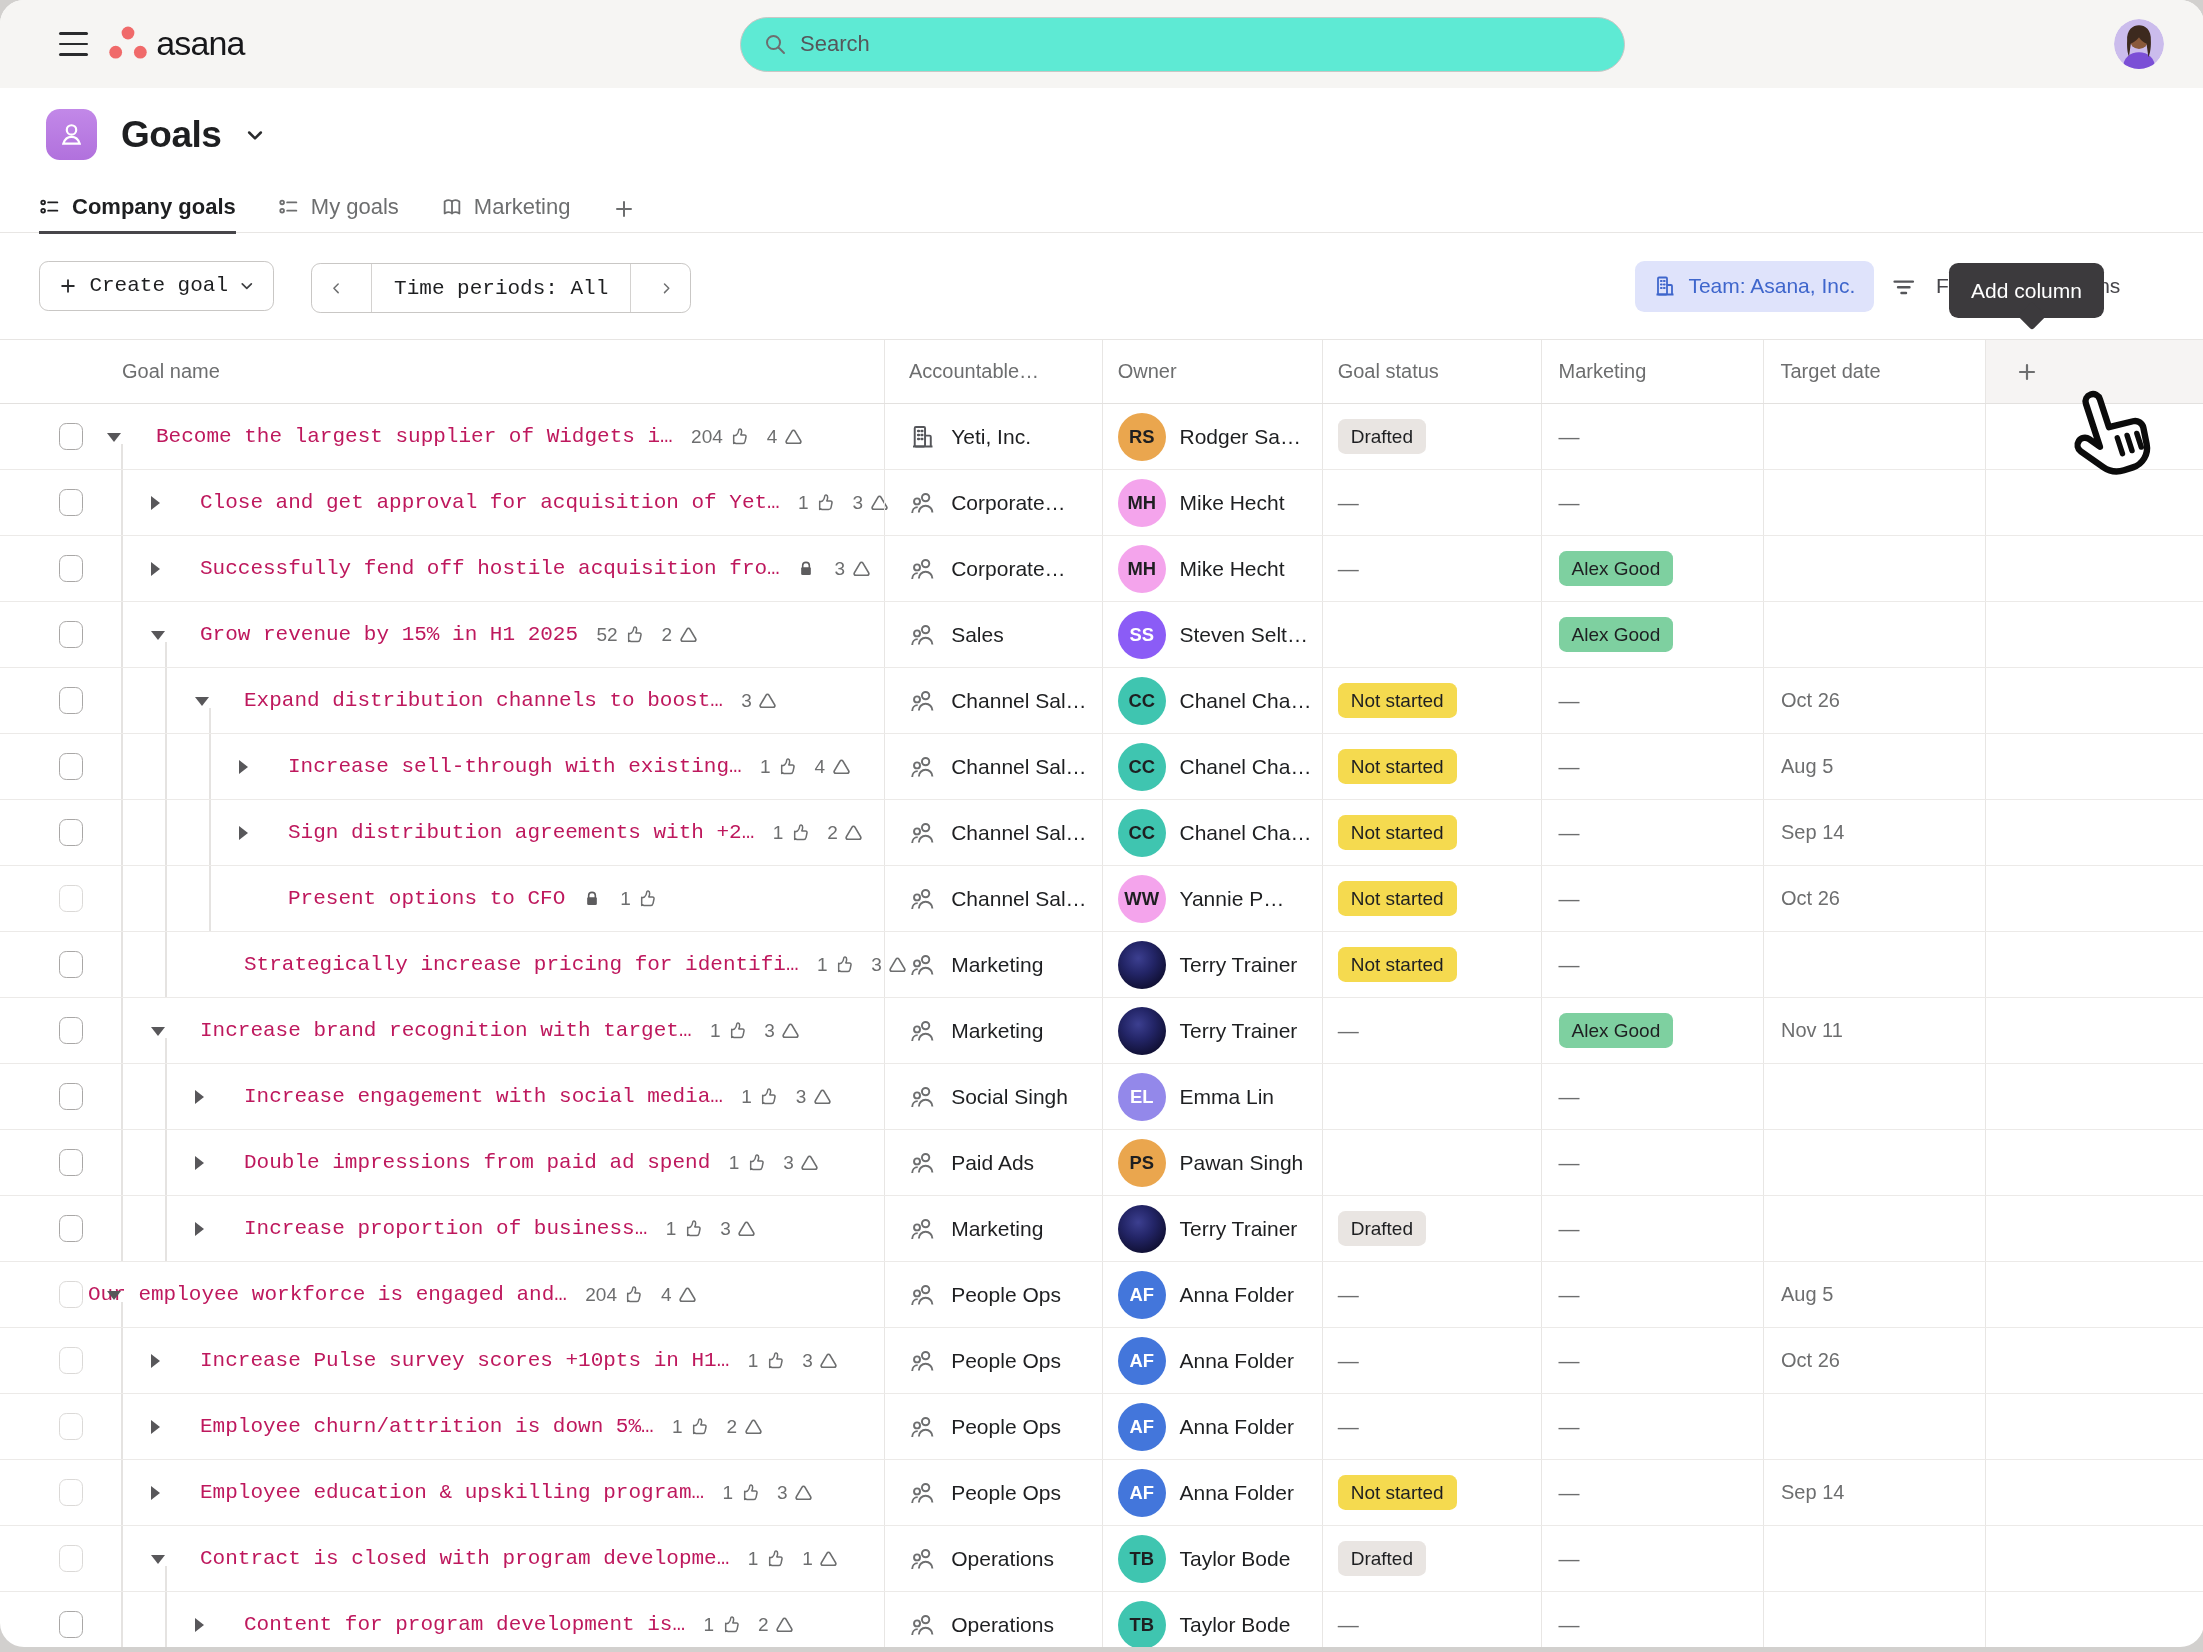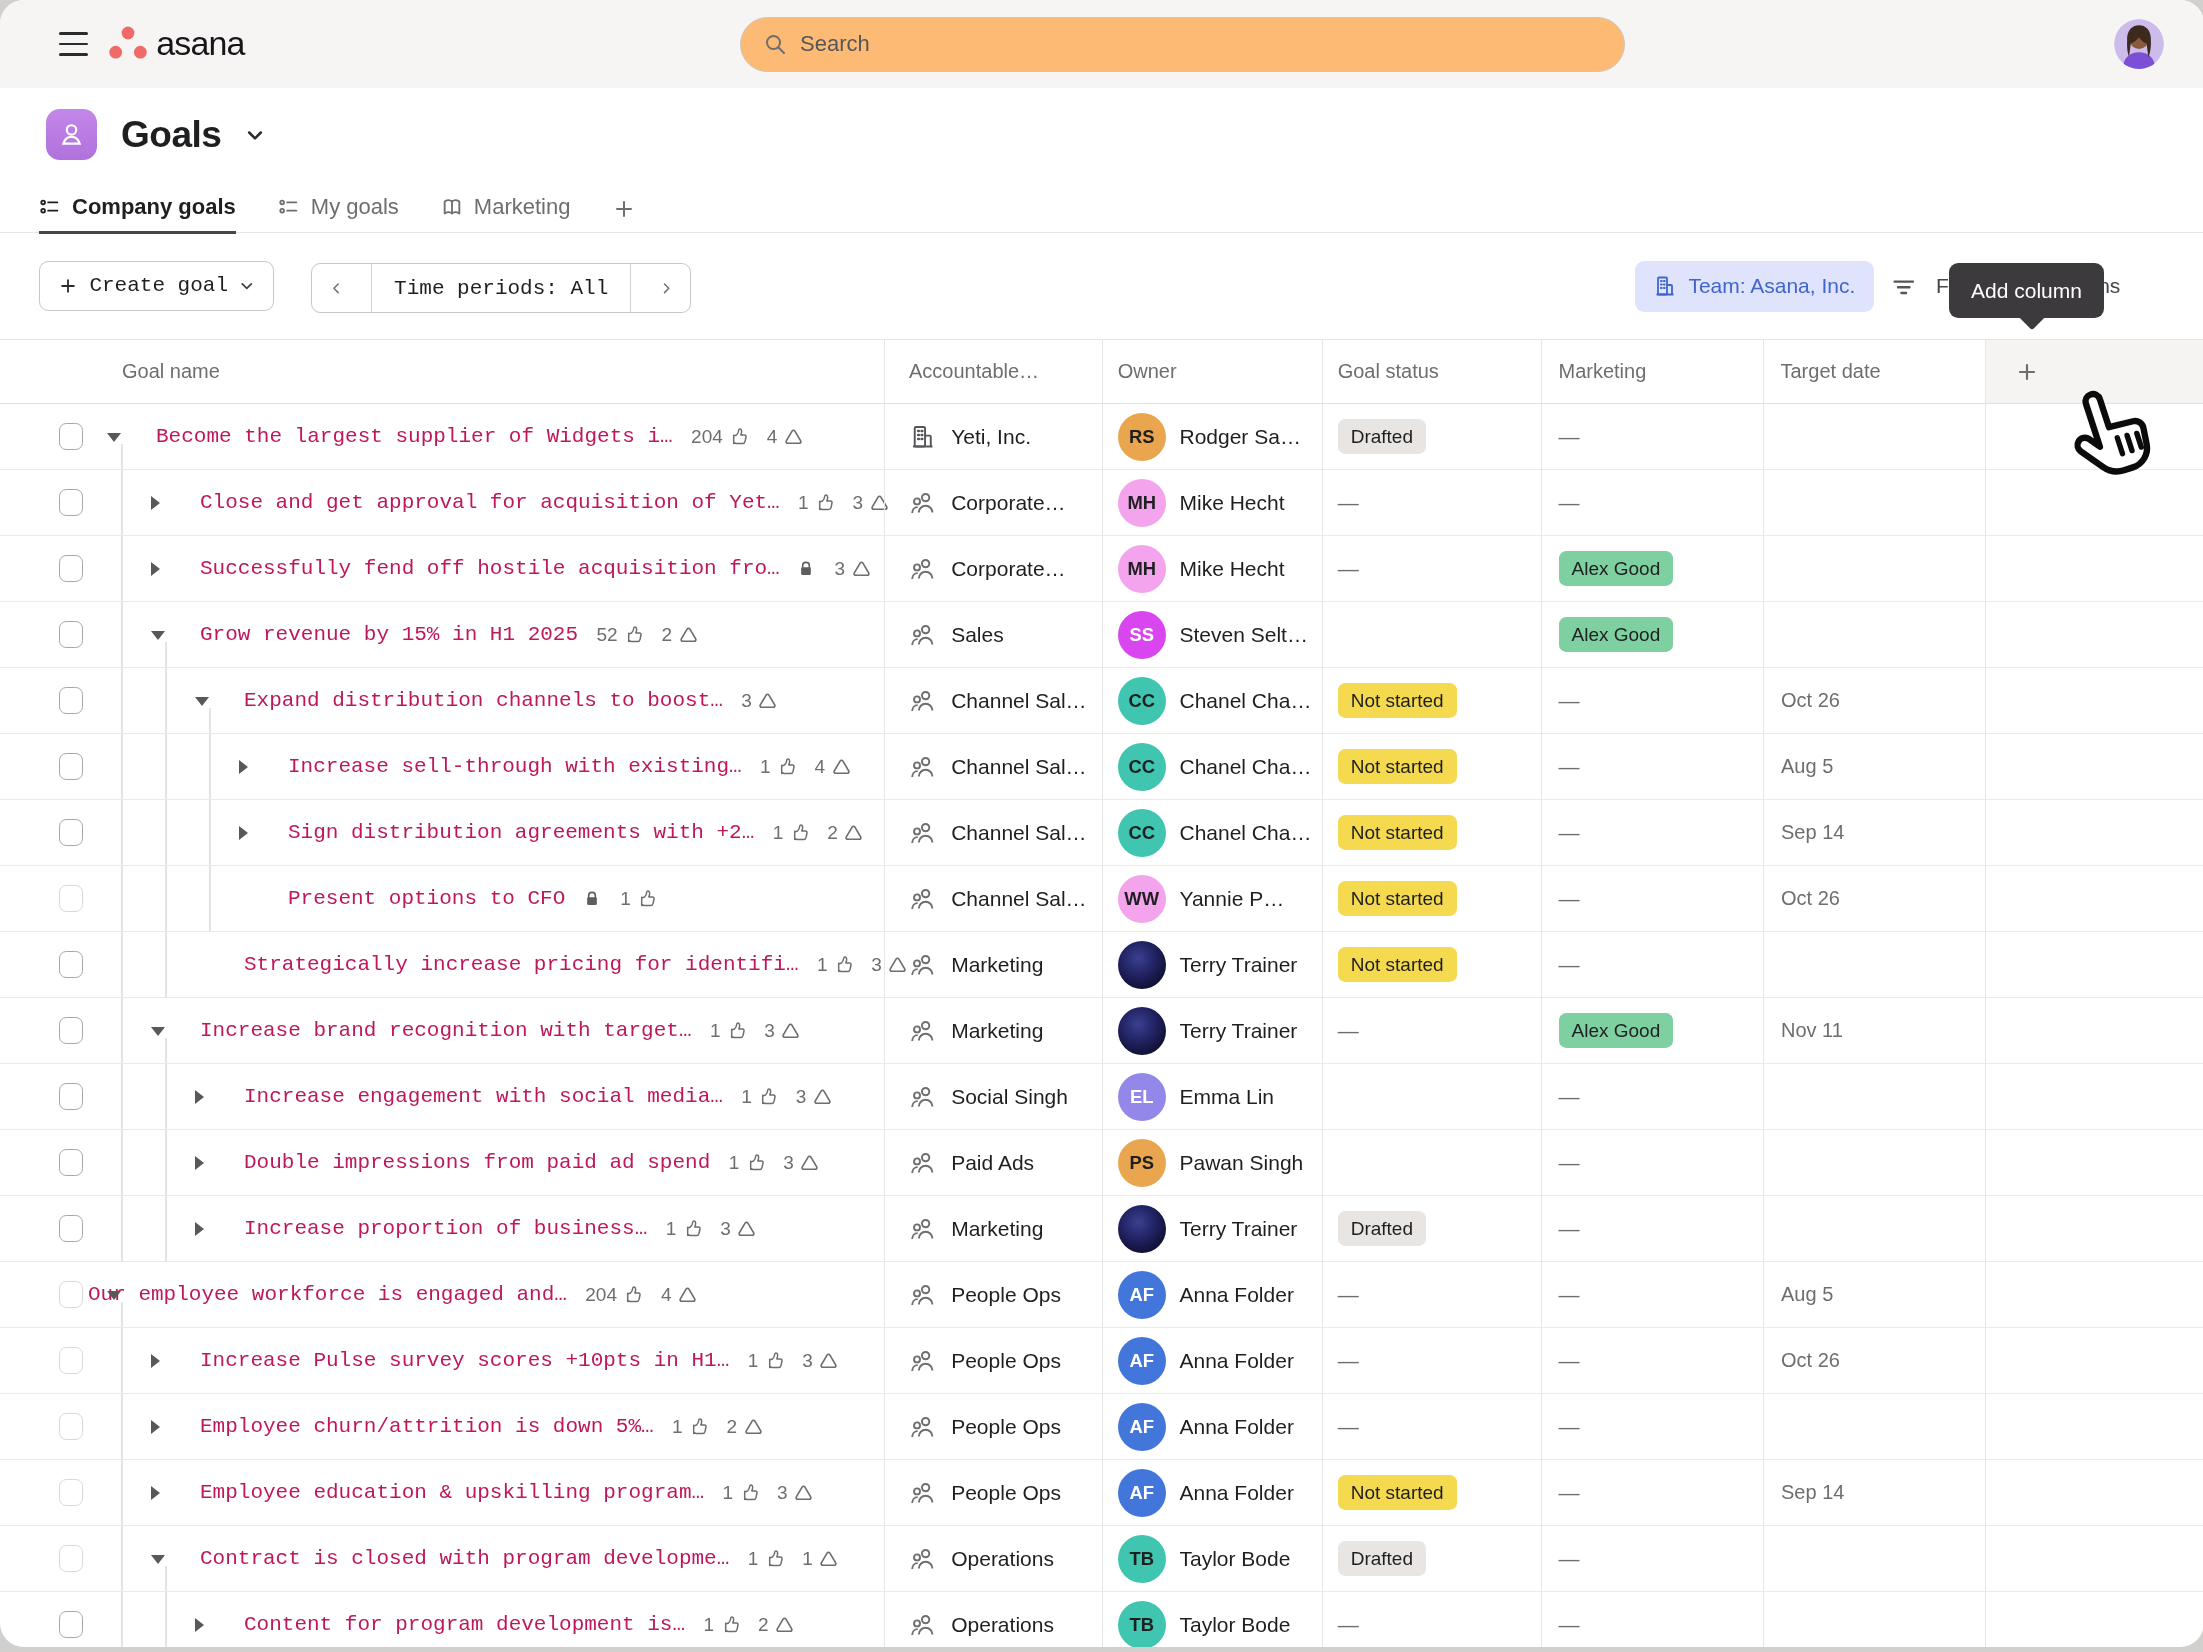--- a/index.html
+++ b/index.html
@@ -9,21 +9,21 @@
     border-radius:24px; overflow:hidden; }
 
   
   .topbar { position:relative; height:88px; background:#f6f5f3; }
   .hamburger { position:absolute; left:59px; top:32px; width:29px; height:24px;
     display:flex; flex-direction:column; justify-content:space-between; cursor:pointer; }
   .hamburger i { height:2.8px; background:#2a2b2d; border-radius:1.8px; }
   .logo { position:absolute; left:107px; top:24px; display:flex; align-items:center; gap:7.3px; }
   .logo svg { width:42px; height:39px; }
   .logo .word { font-size:34px; font-weight:500; letter-spacing:-0.9px; color:#17171a; }
-  .search { position:absolute; left:740px; top:16.5px; width:885px; height:55px; background:#fdba74;
+  .search { position:absolute; left:740px; top:16.5px; width:885px; height:55px; background:#5eead4;
     border:1.4px solid #c9c7c5; border-radius:27.5px; display:flex; align-items:center; padding:0 22px; gap:13px; }
   .search svg { width:24px; height:24px; color:#6d6e6f; }
   .search .ph { font-size:22px; color:#55565a; }
   .user-avatar { position:absolute; left:2114px; top:19px; width:50px; height:50px; border-radius:50%; overflow:hidden; }
 
   
   .title-row { display:flex; align-items:center; margin:20px 0 0 46px; height:53px; }
   .goals-badge { width:51px; height:51px; border-radius:13.8px; background:linear-gradient(180deg,#c288e8,#b171dd);
     display:flex; align-items:center; justify-content:center; }
   .goals-badge svg { width:29px; height:29px; }
@@ -404,21 +404,21 @@
     <div class="td acct-cell">
       <svg viewBox="0 0 24 24" fill="none" stroke="currentColor" stroke-width="1.7">
               <circle cx="14.5" cy="7.5" r="3.2"></circle>
               <path d="M8.6 20.5c0-3.3 2.6-5.9 5.9-5.9s5.9 2.6 5.9 5.9"></path>
               <circle cx="7" cy="10.8" r="2.6"></circle>
               <path d="M2.8 21c0-2.9 2-5.2 4.8-5.2"></path>
             </svg>
             <span class="acct-label">Sales</span>
     </div>
     <div class="td owner-cell">
-      <span class="avatar" style="background:#d946ef;color:#fff">SS</span>
+      <span class="avatar" style="background:#8b5cf6;color:#fff">SS</span>
             <span class="owner-name">Steven Selt…</span>
     </div>
     <div class="td status-cell"></div>
     <div class="td appr-cell">
             <span class="pill approved">Alex Good</span>
           </div>
     <div class="td date-cell"></div>
     <div class="td plus-col"></div>
   </div>
   <div class="tr">

